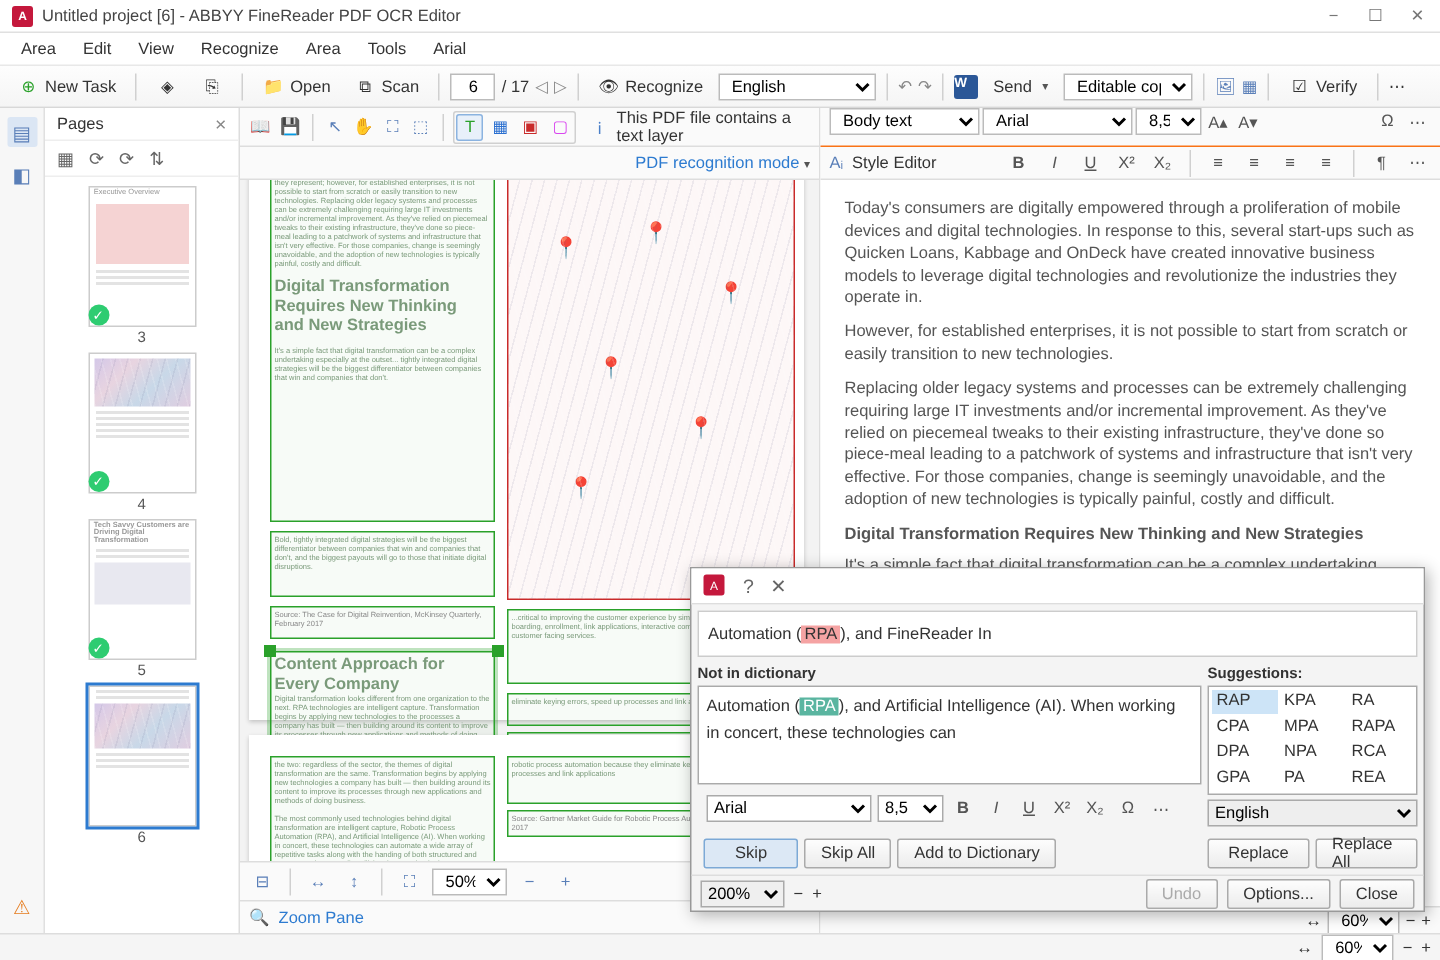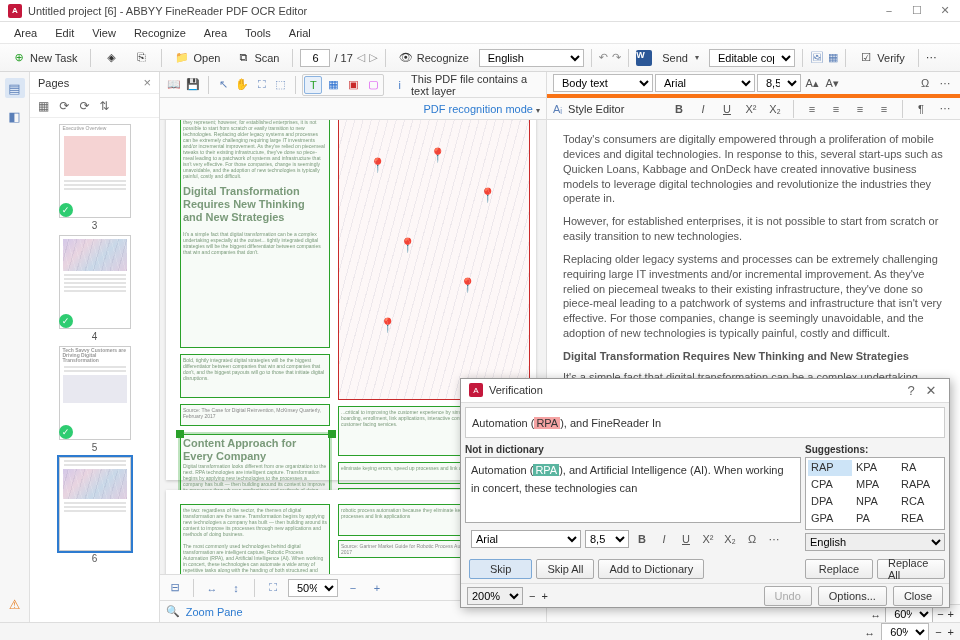--- a/index.html
+++ b/index.html
@@ -63,21 +63,21 @@
 .docpage { position:absolute;background:#fff;box-shadow:0 1px 3px rgba(0,0,0,0.2); }
 .region { position:absolute;border:1.5px solid; }
 .region.text { border-color:#2aa12a; background:rgba(42,161,42,0.04); }
 .region.text.sel { border-color:#2aa12a; box-shadow:0 0 0 2px rgba(42,161,42,0.3); }
 .region.img { border-color:#c92a2a; background:rgba(201,42,42,0.04); }
 .region .txt { font-size:5px;line-height:1.2;color:#7a9a7a;padding:2px;overflow:hidden; }
 .pin { position:absolute;width:14px;height:18px;color:#d9534f;font-size:14px; }
 
 
 .preview { position:absolute; top:72px; right:0; width:414px; bottom:18px; background:#fff; border-left:1px solid #ddd;display:flex;flex-direction:column; }
-.preview .ptb { height:26px;border-bottom:4px solid #f97316;display:flex;align-items:center;gap:2px;padding:0 6px;background:#fafafa; }
+.preview .ptb { height:26px;border-bottom:1px solid #f97316;display:flex;align-items:flex-start;gap:2px;padding:0 6px;background:#fafafa; }
 .preview .ptb2 { height:22px;border-bottom:1px solid #ddd;display:flex;align-items:center;gap:6px;padding:0 6px;background:#fafafa; }
 .preview .pcanvas { flex:1;overflow:hidden;position:relative;background:#fff; }
 .preview .pfoot { height:18px;border-top:1px solid #ddd;display:flex;align-items:center;justify-content:flex-end;gap:4px;padding:0 6px;background:#fafafa;font-size:11px; }
 
 .fmt-btn { width:18px;height:18px;display:inline-flex;align-items:center;justify-content:center;color:#555;font-size:11px; }
 .fmt-btn.b { font-weight:bold; }
 .fmt-btn.i { font-style:italic; }
 .fmt-btn.u { text-decoration:underline; }
 
 
@@ -401,21 +401,20 @@
 <div class="status">
   <span>↔</span>
   <select class="tb-select" style="width:48px"><option>60%</option></select>
   <span>−</span>
   <span>+</span>
 </div>
 
 <div class="dialog">
   <div class="dh">
     <div class="dicon">A</div>
-    <div class="dtitle">Verification</div>
     <div class="dq">?</div>
     <div class="dx">✕</div>
   </div>
   <div class="dcontext">
     <span>Automation (</span>
       <span class="hl">RPA</span>
       <span>), and FineReader In</span>
   </div>
   <div class="dbody">
     <div class="dleft">

